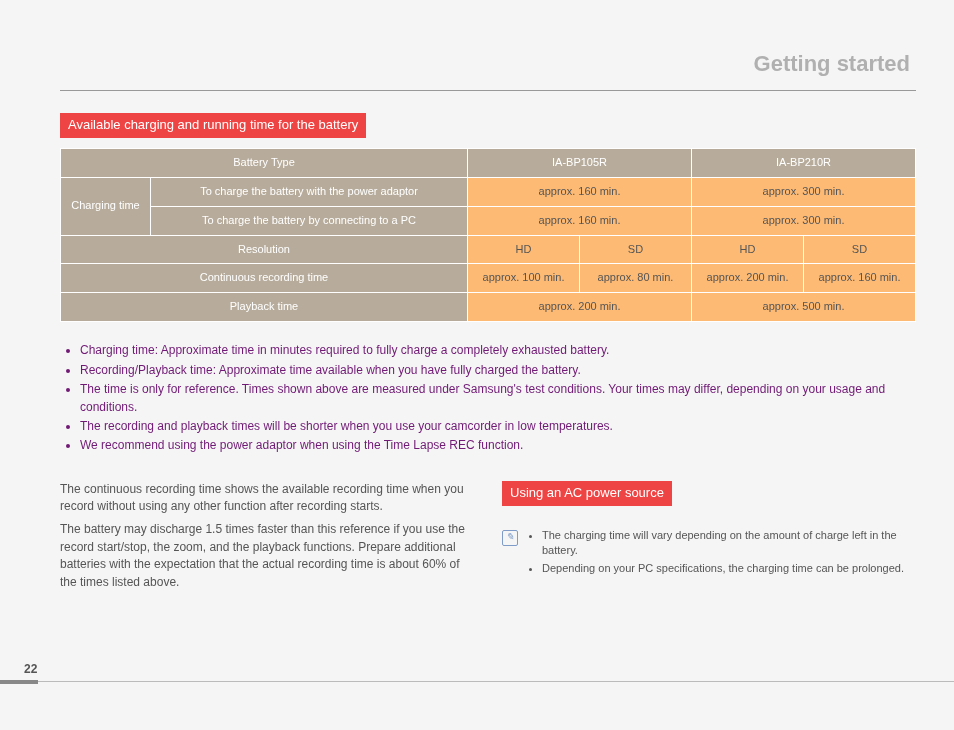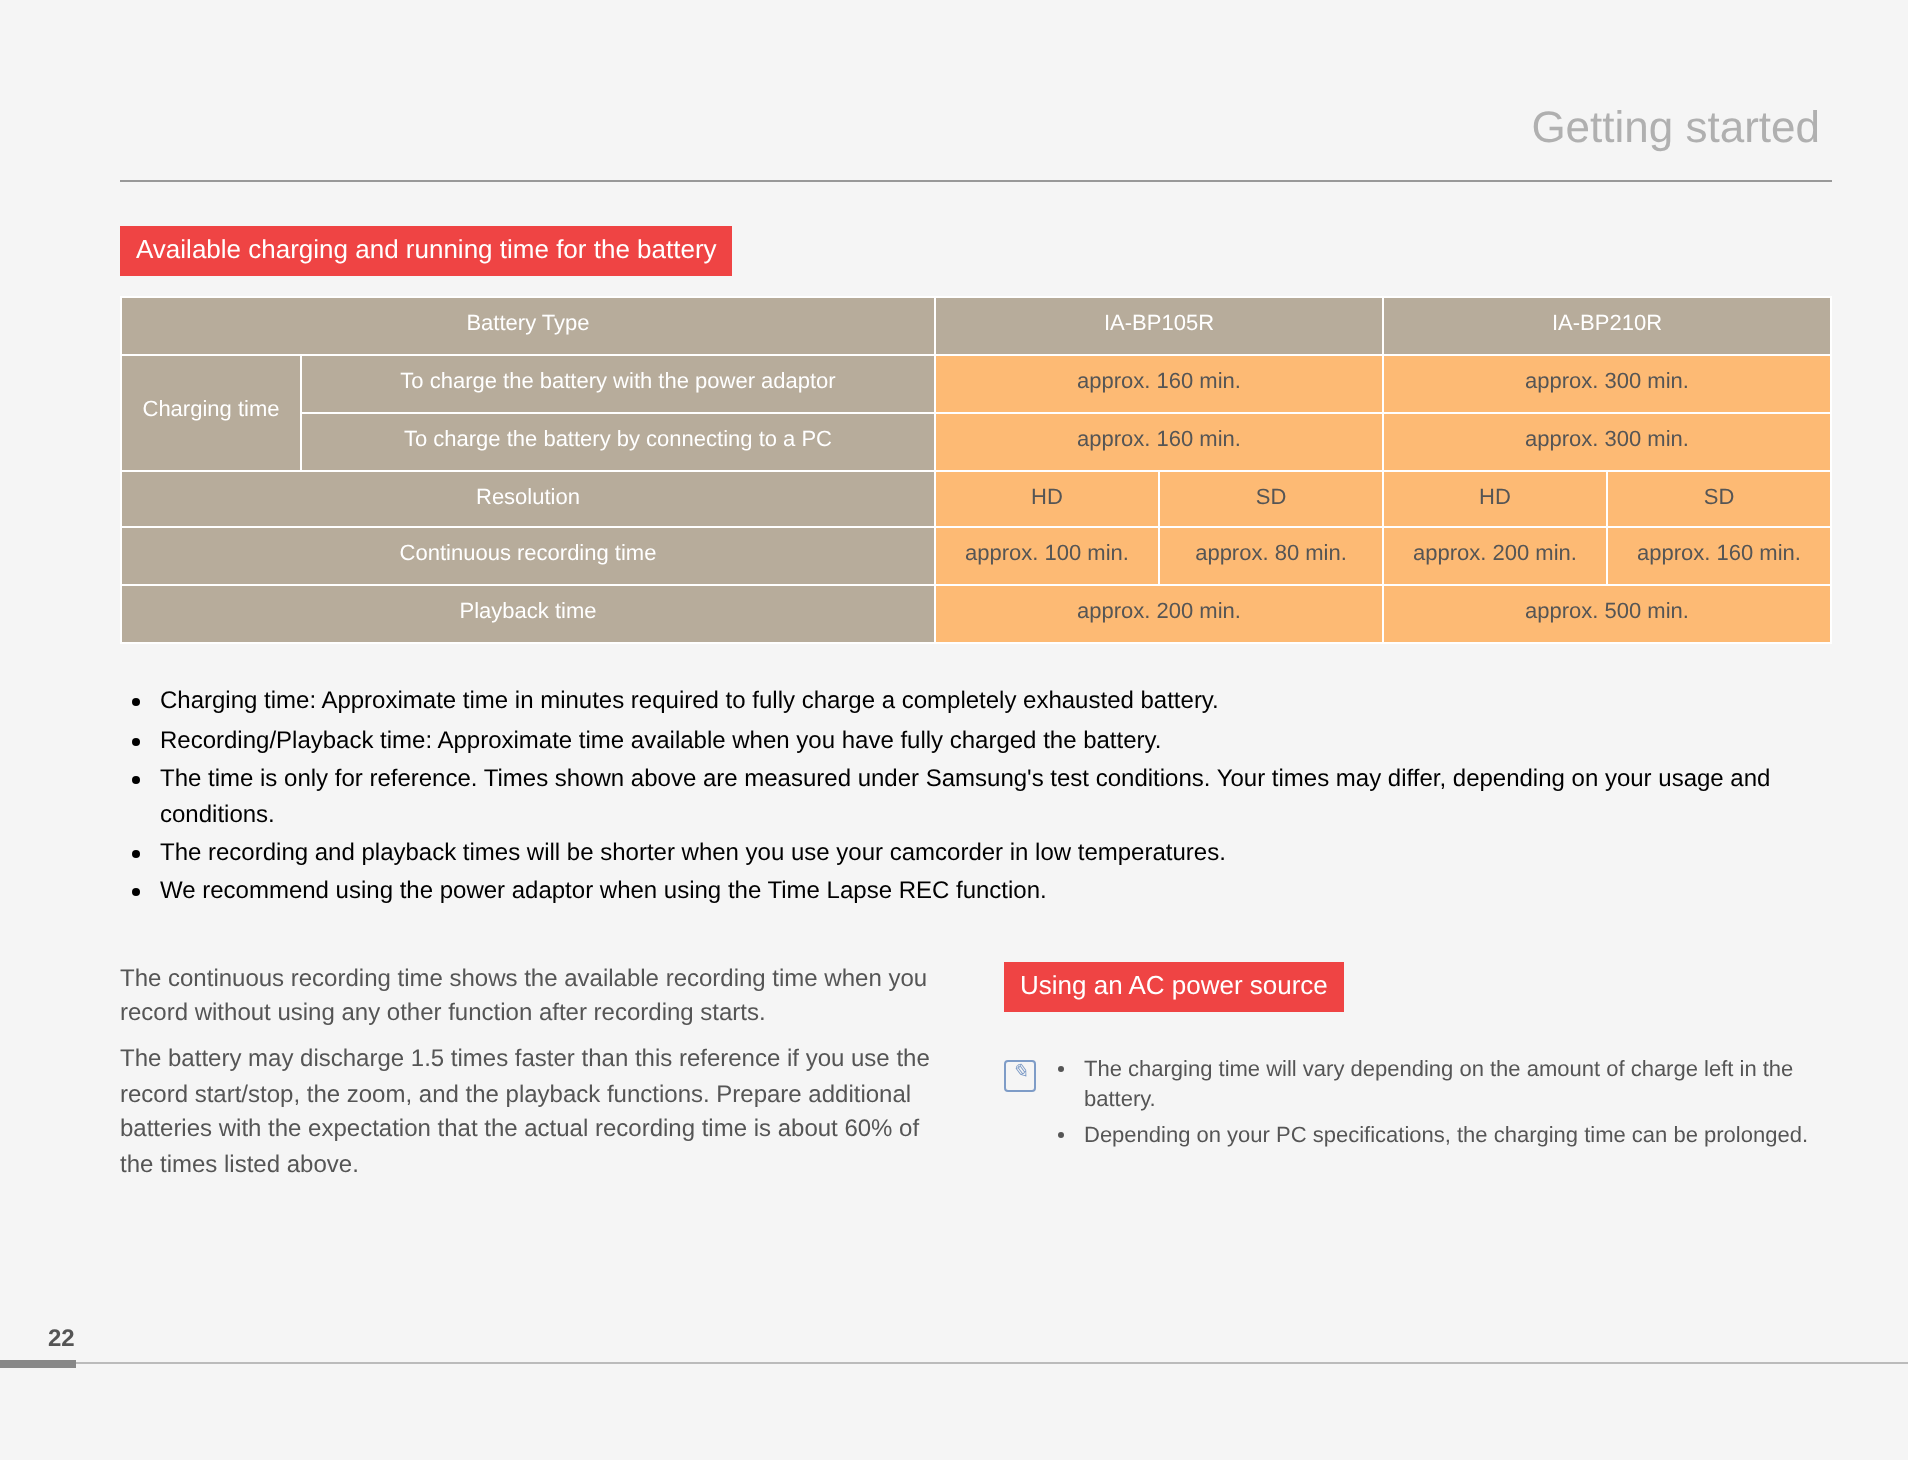--- a/index.html
+++ b/index.html
@@ -11,21 +11,21 @@
     color: #555;
     position: relative;
     padding: 48px 38px 30px 60px;
     font-size: 12px;
     line-height: 1.45;
   }
   .page-title {
     text-align: right;
     font-size: 22px;
     color: #b0b0b0;
-    font-weight: 400;
+    font-weight: 700;
     margin-bottom: 10px;
     padding-right: 6px;
   }
   .title-rule {
     border: none;
     border-top: 1.5px solid #999;
     margin-bottom: 22px;
   }
   .section-heading {
     display: inline-block;
@@ -59,21 +59,21 @@
     color: #555;
   }
   .notes {
     margin: 10px 0 26px 0;
   }
   .notes li {
     list-style: disc;
     margin-left: 20px;
     margin-bottom: 2px;
     font-size: 12px;
-    color: #000000;
+    color: #701a75;
   }
   .columns {
     display: flex;
     gap: 28px;
   }
   .col { flex: 1; }
   .col p {
     font-size: 12px;
     color: #555;
     margin-bottom: 6px;

